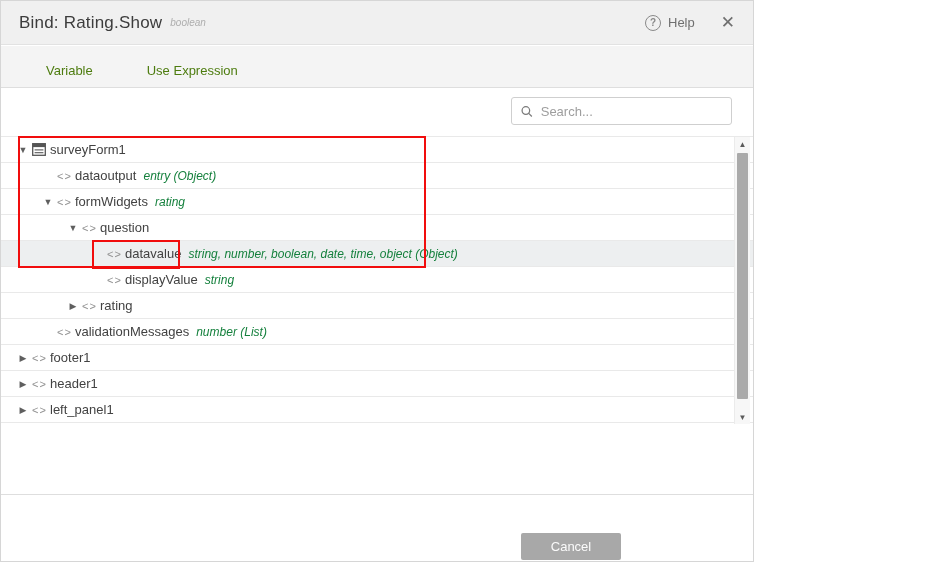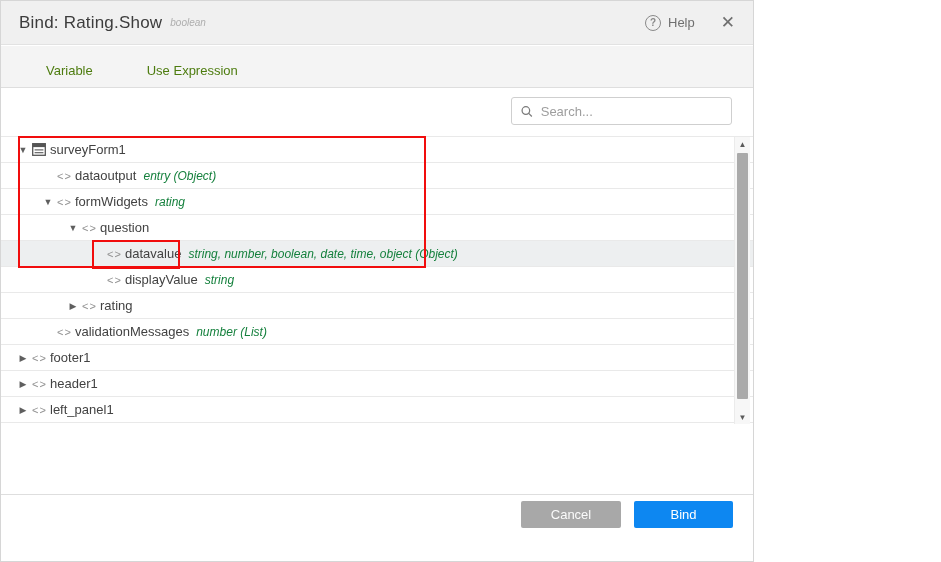--- a/index.html
+++ b/index.html
@@ -85,21 +85,21 @@
   .sbar .arrow.up { top:0; }
   .sbar .arrow.down { bottom:0; }
   .sbar .thumb {
     position:absolute; left:2px; width:11px; top:16px; height:246px;
     background:#aaaaaa; border-radius:1px; cursor:pointer;
   }
   
   .status { position:absolute; top:423px; left:0; right:0; height:71px; border-bottom:1px solid #dedede; background:#fff; }
   
   .btn {
-    position:absolute; top:500px; height:27px; border:none; border-radius:2px;
+    position:absolute; top:532px; height:27px; border:none; border-radius:2px;
     font-size:13px; font-family:"Liberation Sans", sans-serif; cursor:pointer;
     display:flex; align-items:center; justify-content:center;
   }
   .btn.cancel { right:132px; width:100px; background:#a8a8a8; color:#fbfbfb; }
   .btn.bind   { right:20px;  width:99px;  background:#0d87f1; color:#ffffff; }
 </style>
 </head>
 <body>
 
 <div class="dialog">
@@ -219,15 +219,14 @@
   <div class="anno small"></div>
 
   <div class="status">
     
     
     
     
   </div>
 
   <button class="btn cancel">Cancel</button>
-  <button class="btn bind">Bind</button>
 
 </div>
 
 </body></html>

